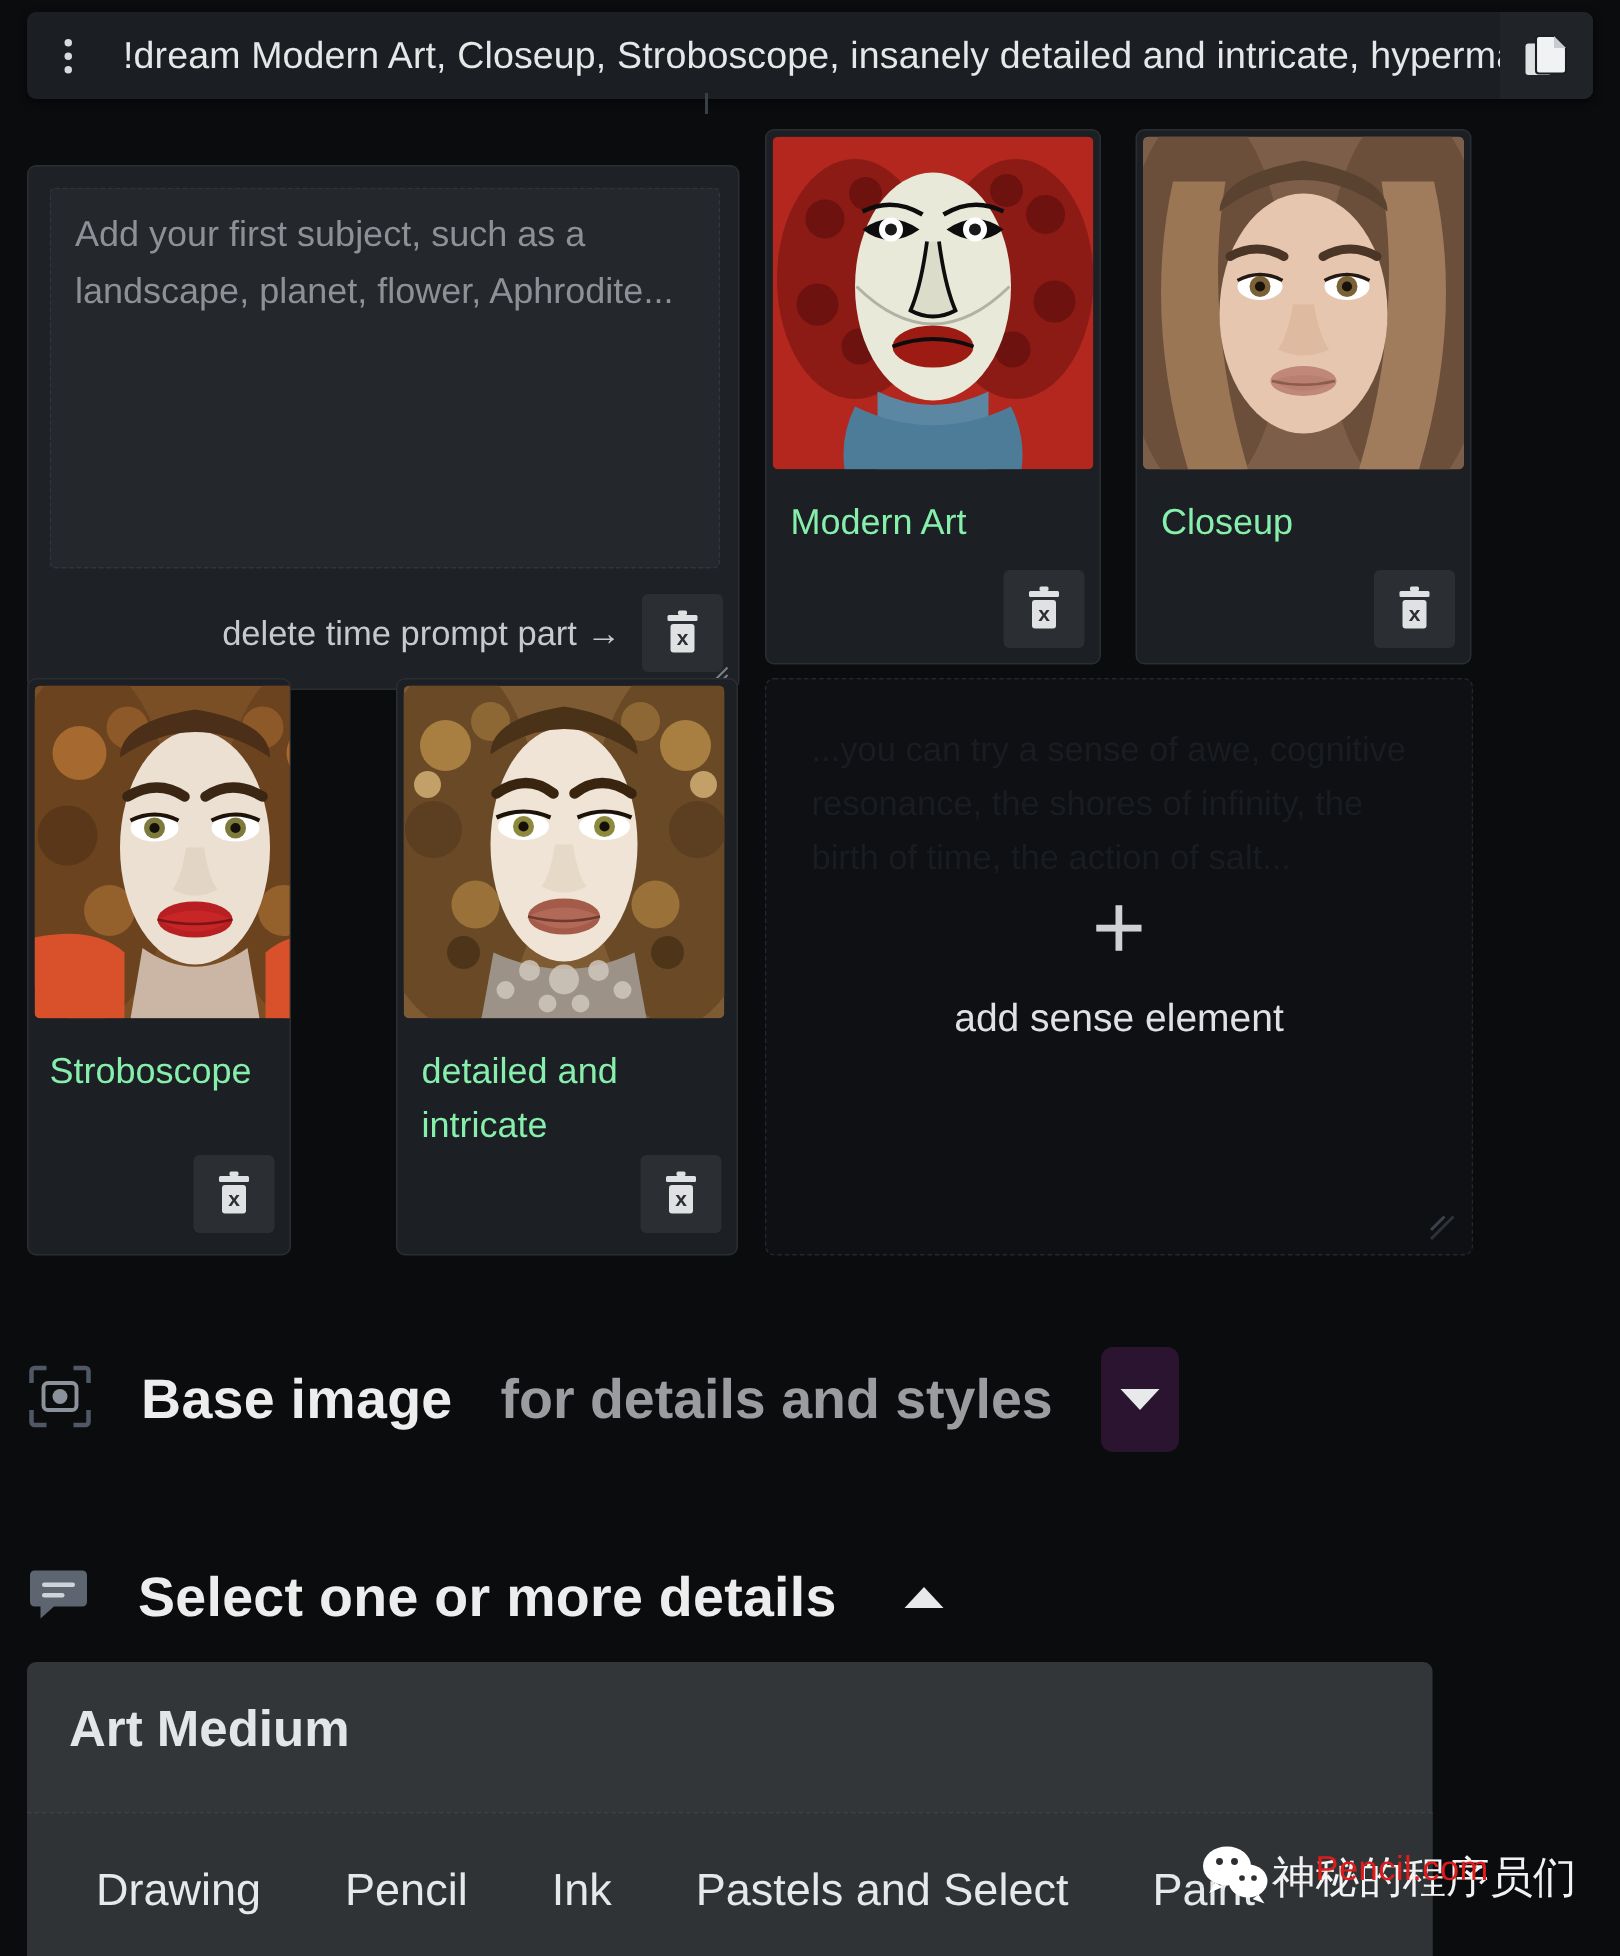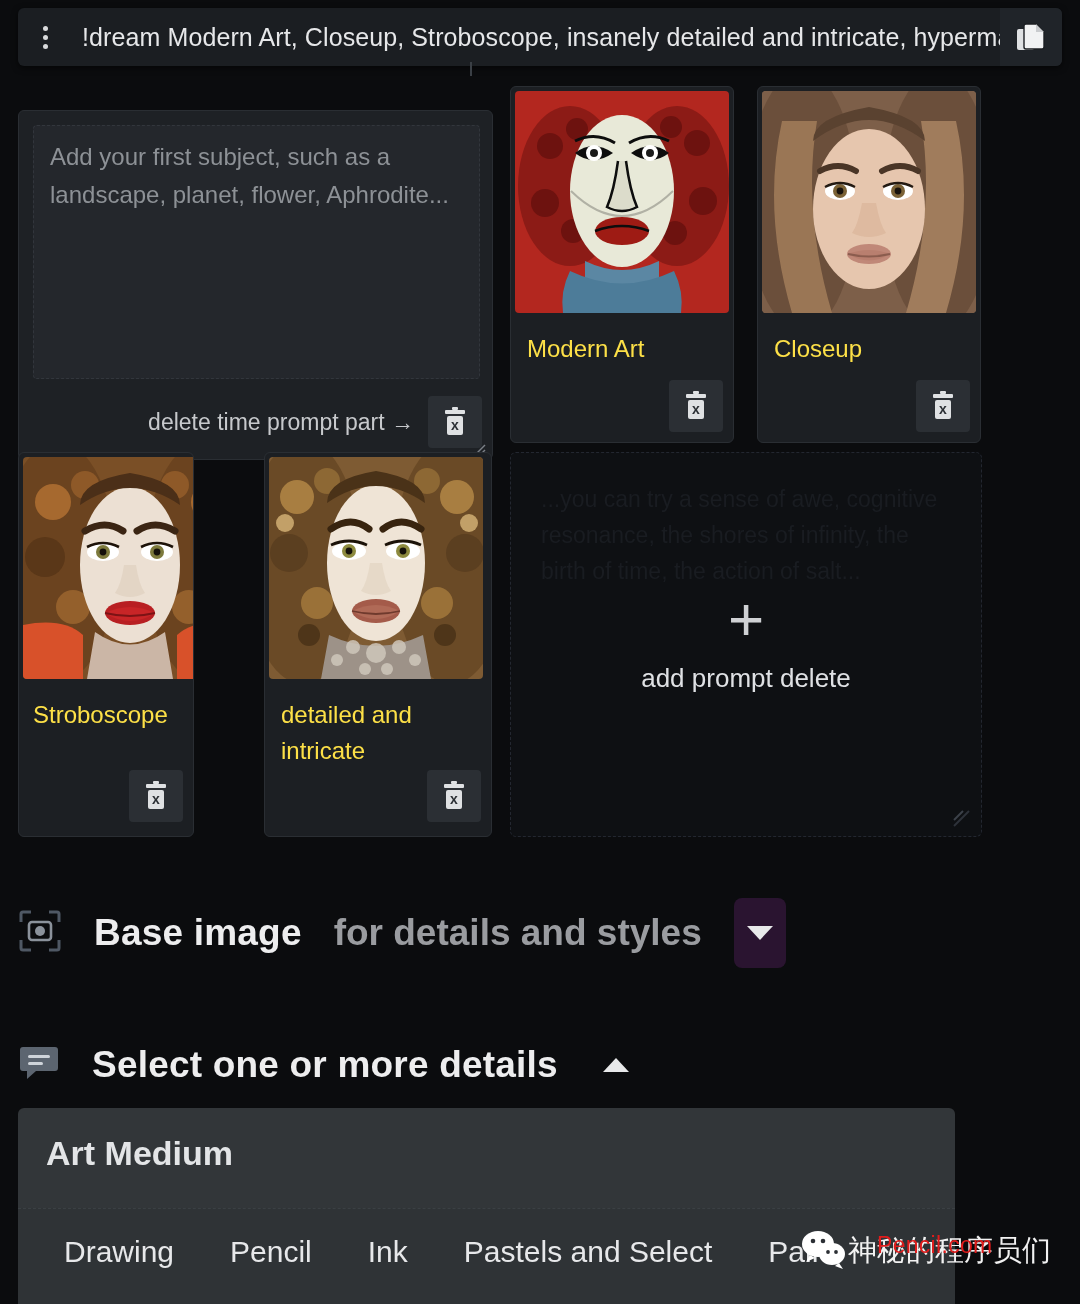--- a/index.html
+++ b/index.html
@@ -129,21 +129,21 @@
     overflow: hidden;
   }
   .el-thumb {
     position: absolute;
     left: 4px; top: 4px;
     border-radius: 4px;
     overflow: hidden;
   }
   .el-label {
     position: absolute;
-    color: #fde047;
+    color: #86efac;
     font-size: 24px;
     line-height: 36px;
   }
   .el-trash {
     position: absolute;
     width: 54px; height: 52px;
     background: #2b2f34;
     border-radius: 4px;
     display: flex; align-items: center; justify-content: center;
     cursor: pointer;
@@ -244,21 +244,21 @@
     font-weight: 700;
     color: #e3e5e7;
   }
   .tabs {
     position: absolute;
     left: 0; right: 0; top: 100px;
     height: 96px;
     background: #2f3336;
     border-top: 1px dashed #3b4044;
     display: flex;
-    align-items: flex-start;
+    align-items: flex-end;
     padding-left: 22px;
     gap: 8px;
     overflow: hidden;
   }
   .tab {
     height: 86px;
     padding: 0 24px;
     display: flex; align-items: center;
     color: #e7e8ea;
     font-size: 30px;
@@ -513,21 +513,21 @@
           <rect x="7" y="10" width="16" height="19" rx="2" fill="#dfe1e3"></rect>
           <text x="15" y="24" font-size="14" font-weight="700" text-anchor="middle" fill="#2b2f34" font-family="Liberation Sans, sans-serif">x</text>
         </svg>
       </div>
     </div>
 
     <div class="add-card">
       <div class="ghost-text">...you can try a sense of awe, cognitive resonance, the shores of infinity, the birth of time, the action of salt...</div>
       <div class="add-center">
         <div class="plus">+</div>
-        <div class="add-label">add prompt delete</div>
+        <div class="add-label">add sense element</div>
       </div>
       <svg class="add-resize" width="22" height="22" viewBox="0 0 22 22">
         <path d="M3 12 L12 3" stroke="#3c414a" stroke-width="2" fill="none"></path>
         <path d="M3 18 L18 3" stroke="#2d323a" stroke-width="2" fill="none"></path>
       </svg>
     </div>
   </div>
 
   <div class="section" style="left:18px; top:898px;">
     <span>

